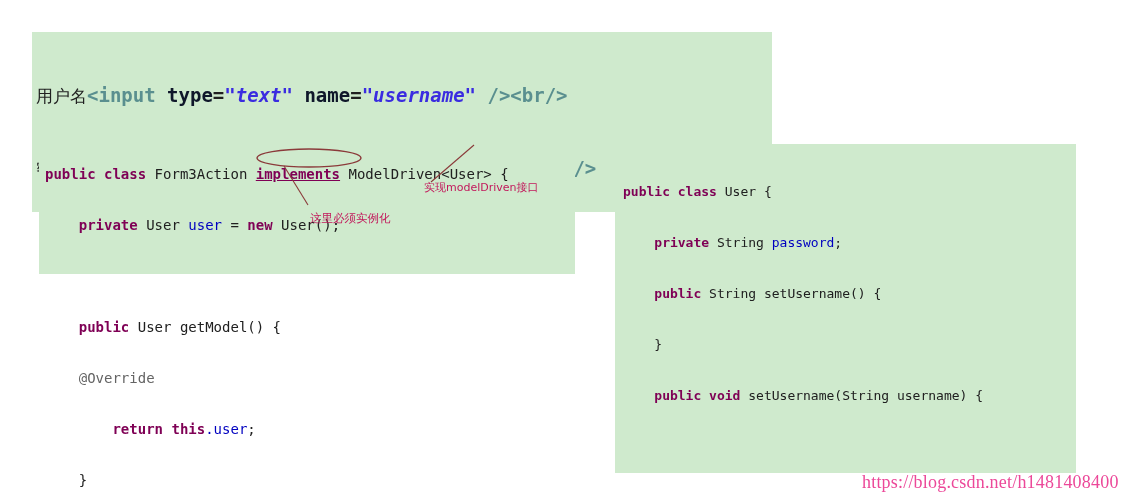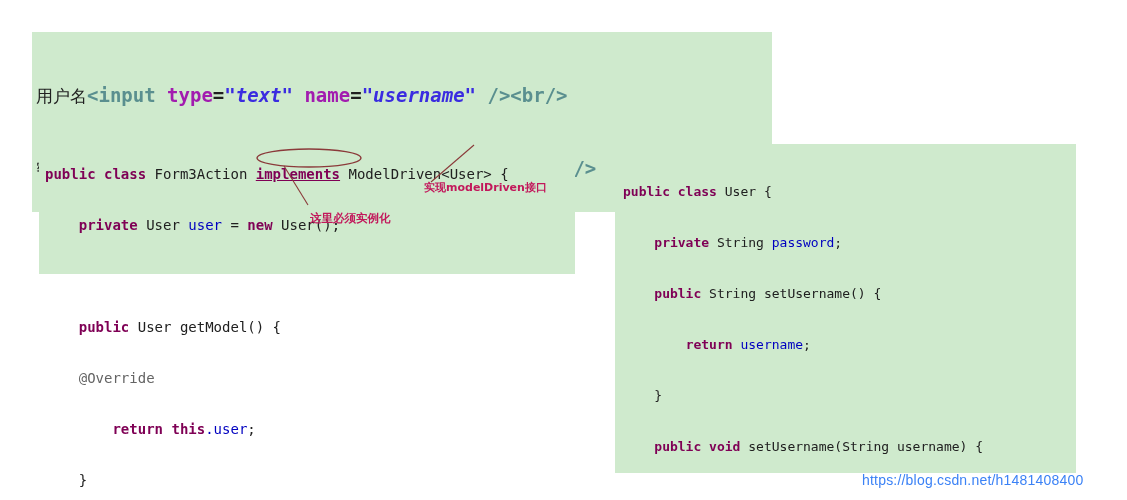--- a/index.html
+++ b/index.html
@@ -38,21 +38,21 @@
     font-weight: bold;
   }
   #html-snippet .code-line { line-height: 27px; }
   .cjk {
     font-family: Liberation Mono, monospace;
     font-weight: normal;
     font-size: 17px;
     color: #202020;
   }
   .tag      { color: #5a8f8f; }
-  .attr     { color: #a21caf; }
+  .attr     { color: #0f172a; }
   .eq       { color: #202020; }
   .str      { color: #3a2ce0; font-style: italic; }
 
   
   #form3action-block {
     left: 32px;
     top: 127px;
     width: 530px;
     height: 141px;
     padding: 6px 0 0 6px;
@@ -80,21 +80,20 @@
   .fld    { color: #0000c0; }
   .ann    { color: #646464; }
   .plain  { color: #202020; }
 
   
   .note {
     position: absolute;
     font-family: "DejaVu Sans", sans-serif;
     color: #c2185b;
     white-space: nowrap;
-    font-weight: bold;
   }
   #note-modeldriven {
     left: 424px;
     top: 180px;
     font-size: 11px;
   }
   #note-instantiate {
     left: 310px;
     top: 211px;
     font-size: 11.5px;
@@ -106,23 +105,23 @@
     width: 1127px;
     height: 500px;
     pointer-events: none;
   }
 
   
   #watermark {
     position: absolute;
     left: 862px;
     top: 472px;
-    font-family: Liberation Sans, sans-serif;
-    font-size: 14px;
-    color: #3b82f6;
+    font-family: Liberation Serif, serif;
+    font-size: 18px;
+    color: #ec4899;
     white-space: nowrap;
     letter-spacing: 0.2px;
   }
 </style>
 </head>
 <body>
 
 <div class="code-block" id="html-snippet">
   <div class="code-line"><span class="cjk">用户名</span><span class="tag">&lt;input</span><span class="plain"> </span><span class="attr">type</span><span class="eq">=</span><span class="str">"text"</span><span class="plain"> </span><span class="attr">name</span><span class="eq">=</span><span class="str">"username"</span><span class="plain"> </span><span class="tag">/&gt;&lt;br/&gt;</span></div>
   <div class="code-line"><span class="cjk">密码</span><span class="tag">&lt;input</span><span class="plain"> </span><span class="attr">type</span><span class="eq">=</span><span class="str">"password"</span><span class="plain"> </span><span class="attr">name</span><span class="eq">=</span><span class="str">"password"</span><span class="plain"> </span><span class="tag">/&gt;&lt;br/&gt;</span></div>
@@ -135,21 +134,20 @@
   <div class="code-line">    <span class="kw">public</span> <span class="id">User</span> <span class="id">getModel() {</span></div>
   <div class="code-line">    <span class="ann">@Override</span></div>
   <div class="code-line">        <span class="kw">return</span> <span class="kw">this</span><span class="fld">.user</span><span class="plain">;</span></div>
   <div class="code-line">    <span class="plain">}</span></div>
 </div>
 
 <div class="code-block" id="user-block">
   <div class="code-line"><span class="kw">public</span> <span class="kw">class</span> <span class="id">User {</span></div>
   <div class="code-line">    <span class="kw">private</span> <span class="id">String</span> <span class="fld">password</span><span class="plain">;</span></div>
   <div class="code-line">    <span class="kw">public</span> <span class="id">String</span> <span class="id">setUsername() {</span></div>
-  <div class="code-line">        <span class="kw">return</span> <span class="fld">username</span><span class="plain">;</span></div>
   <div class="code-line">    <span class="plain">}</span></div>
   <div class="code-line">    <span class="kw">public</span> <span class="kw">void</span> <span class="id">setUsername(String username) {</span></div>
   
   
   
   
   
   
   
   

